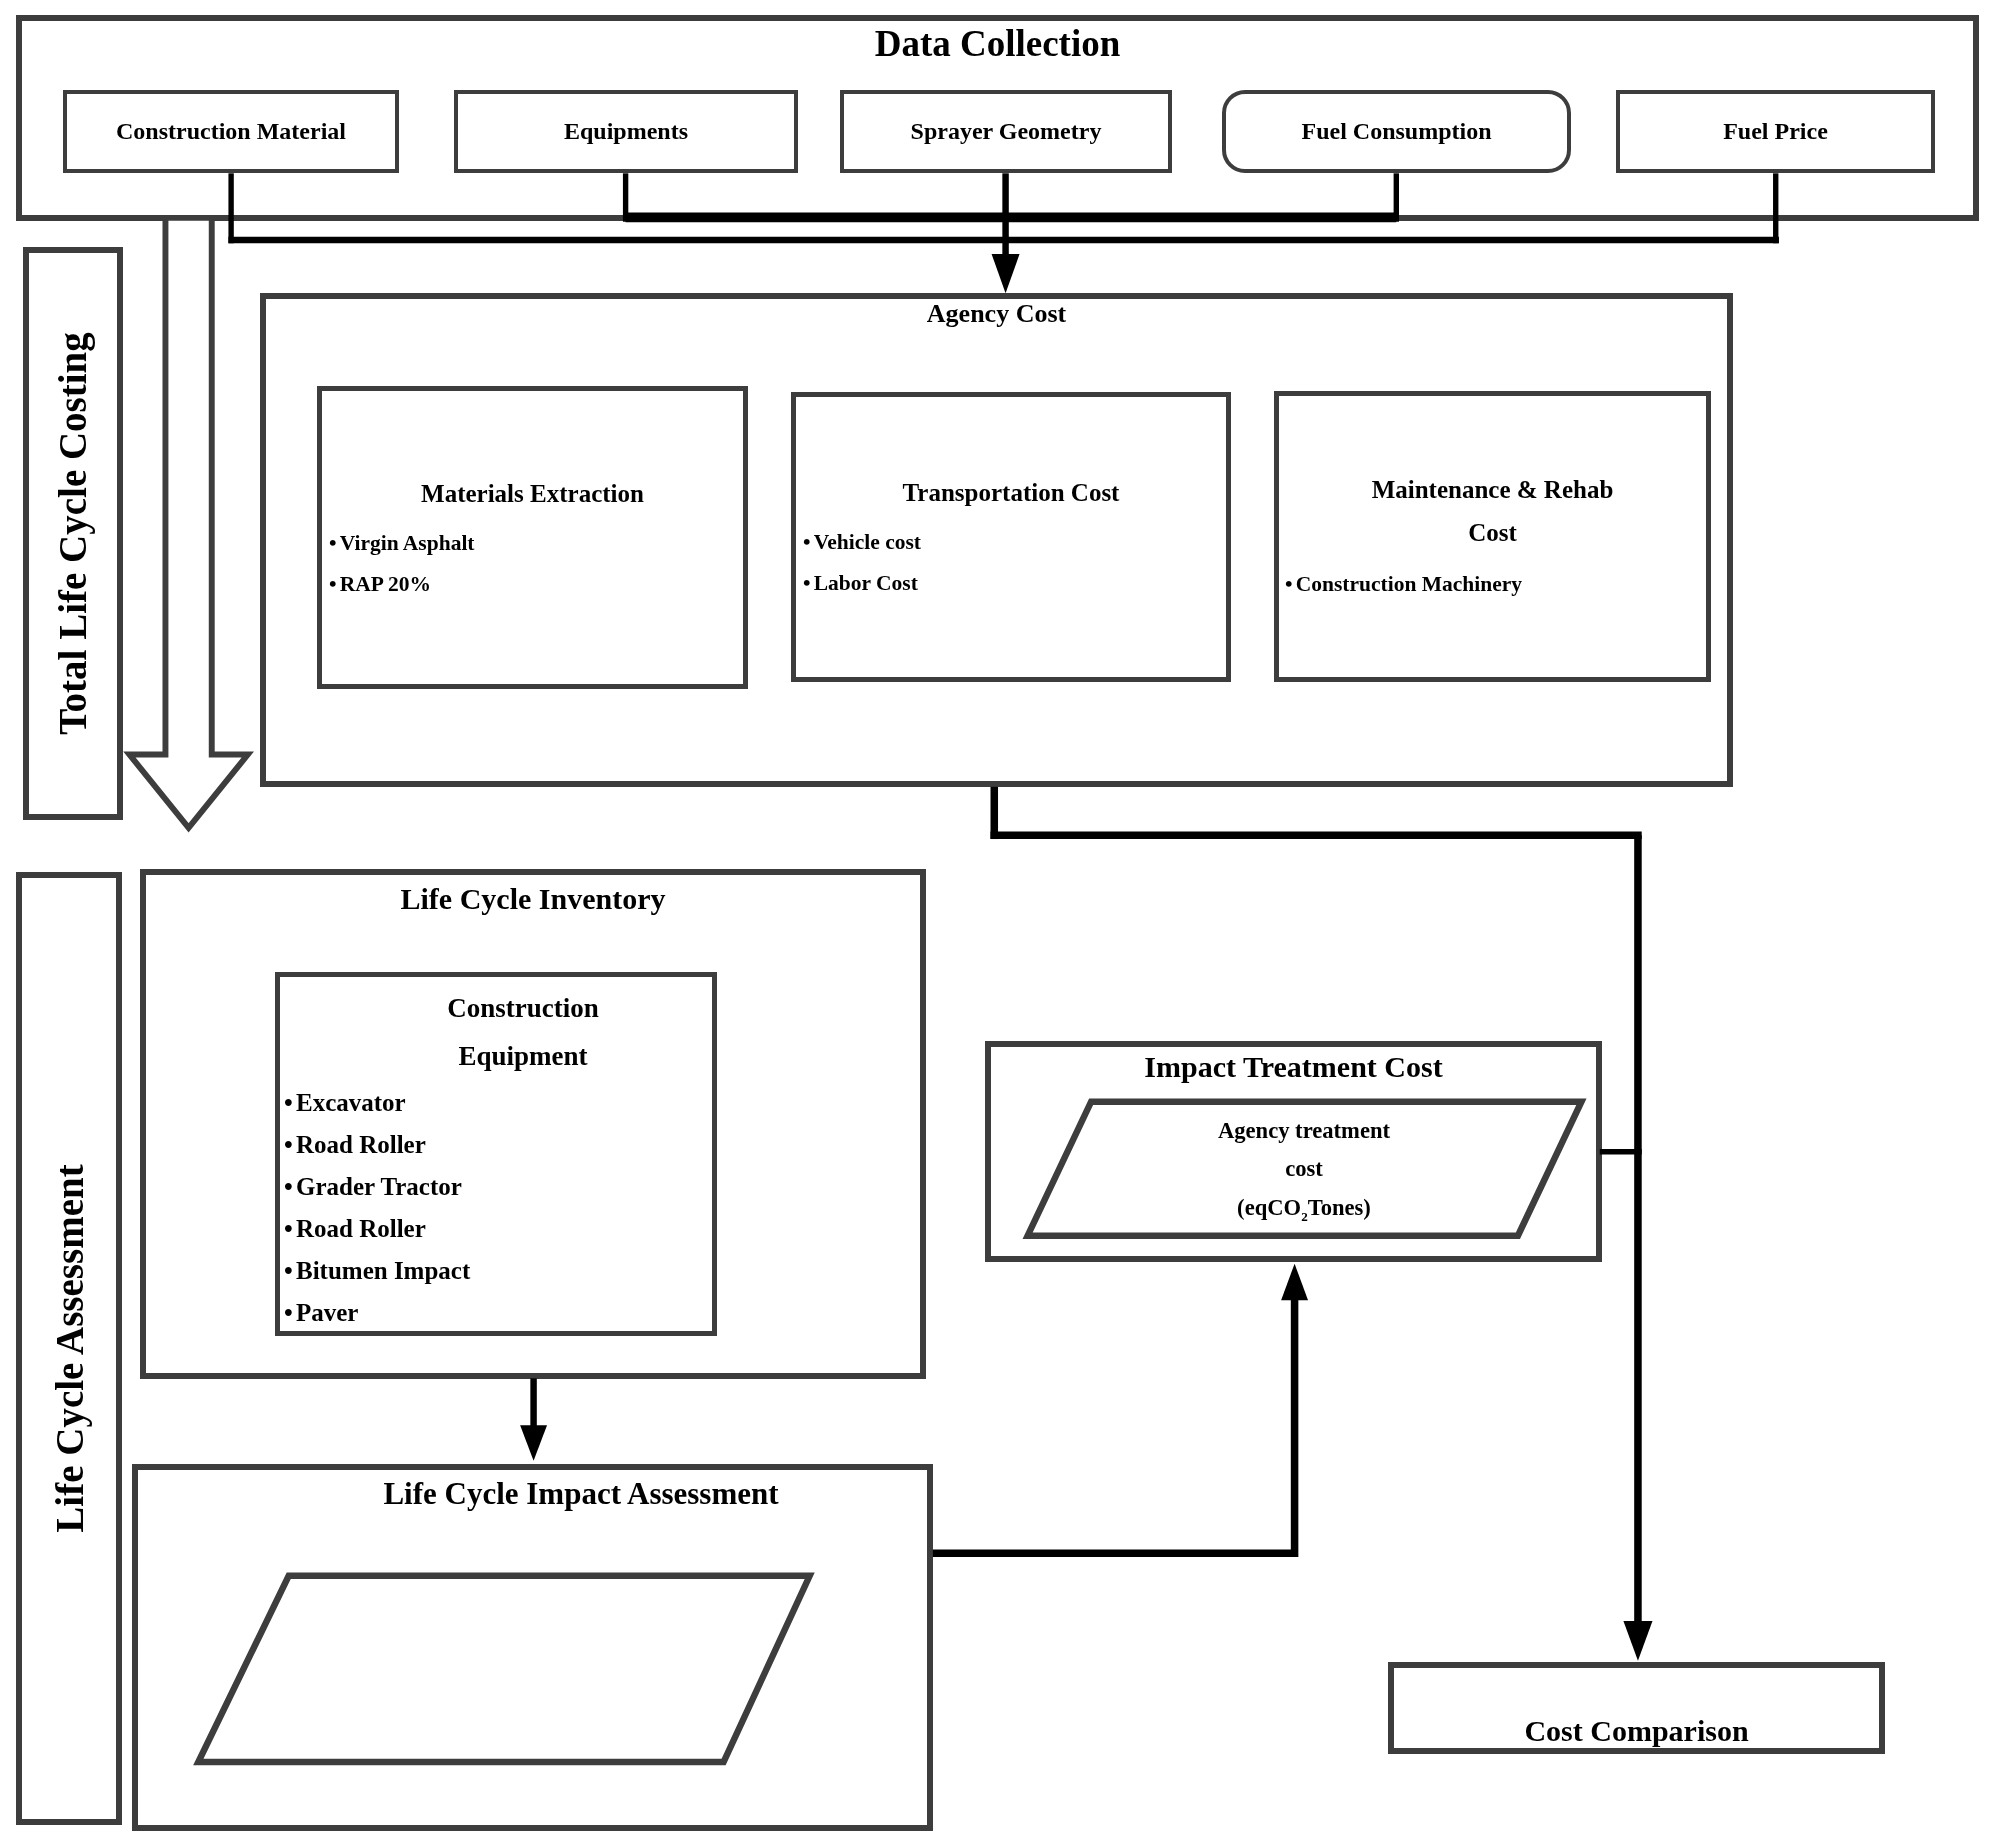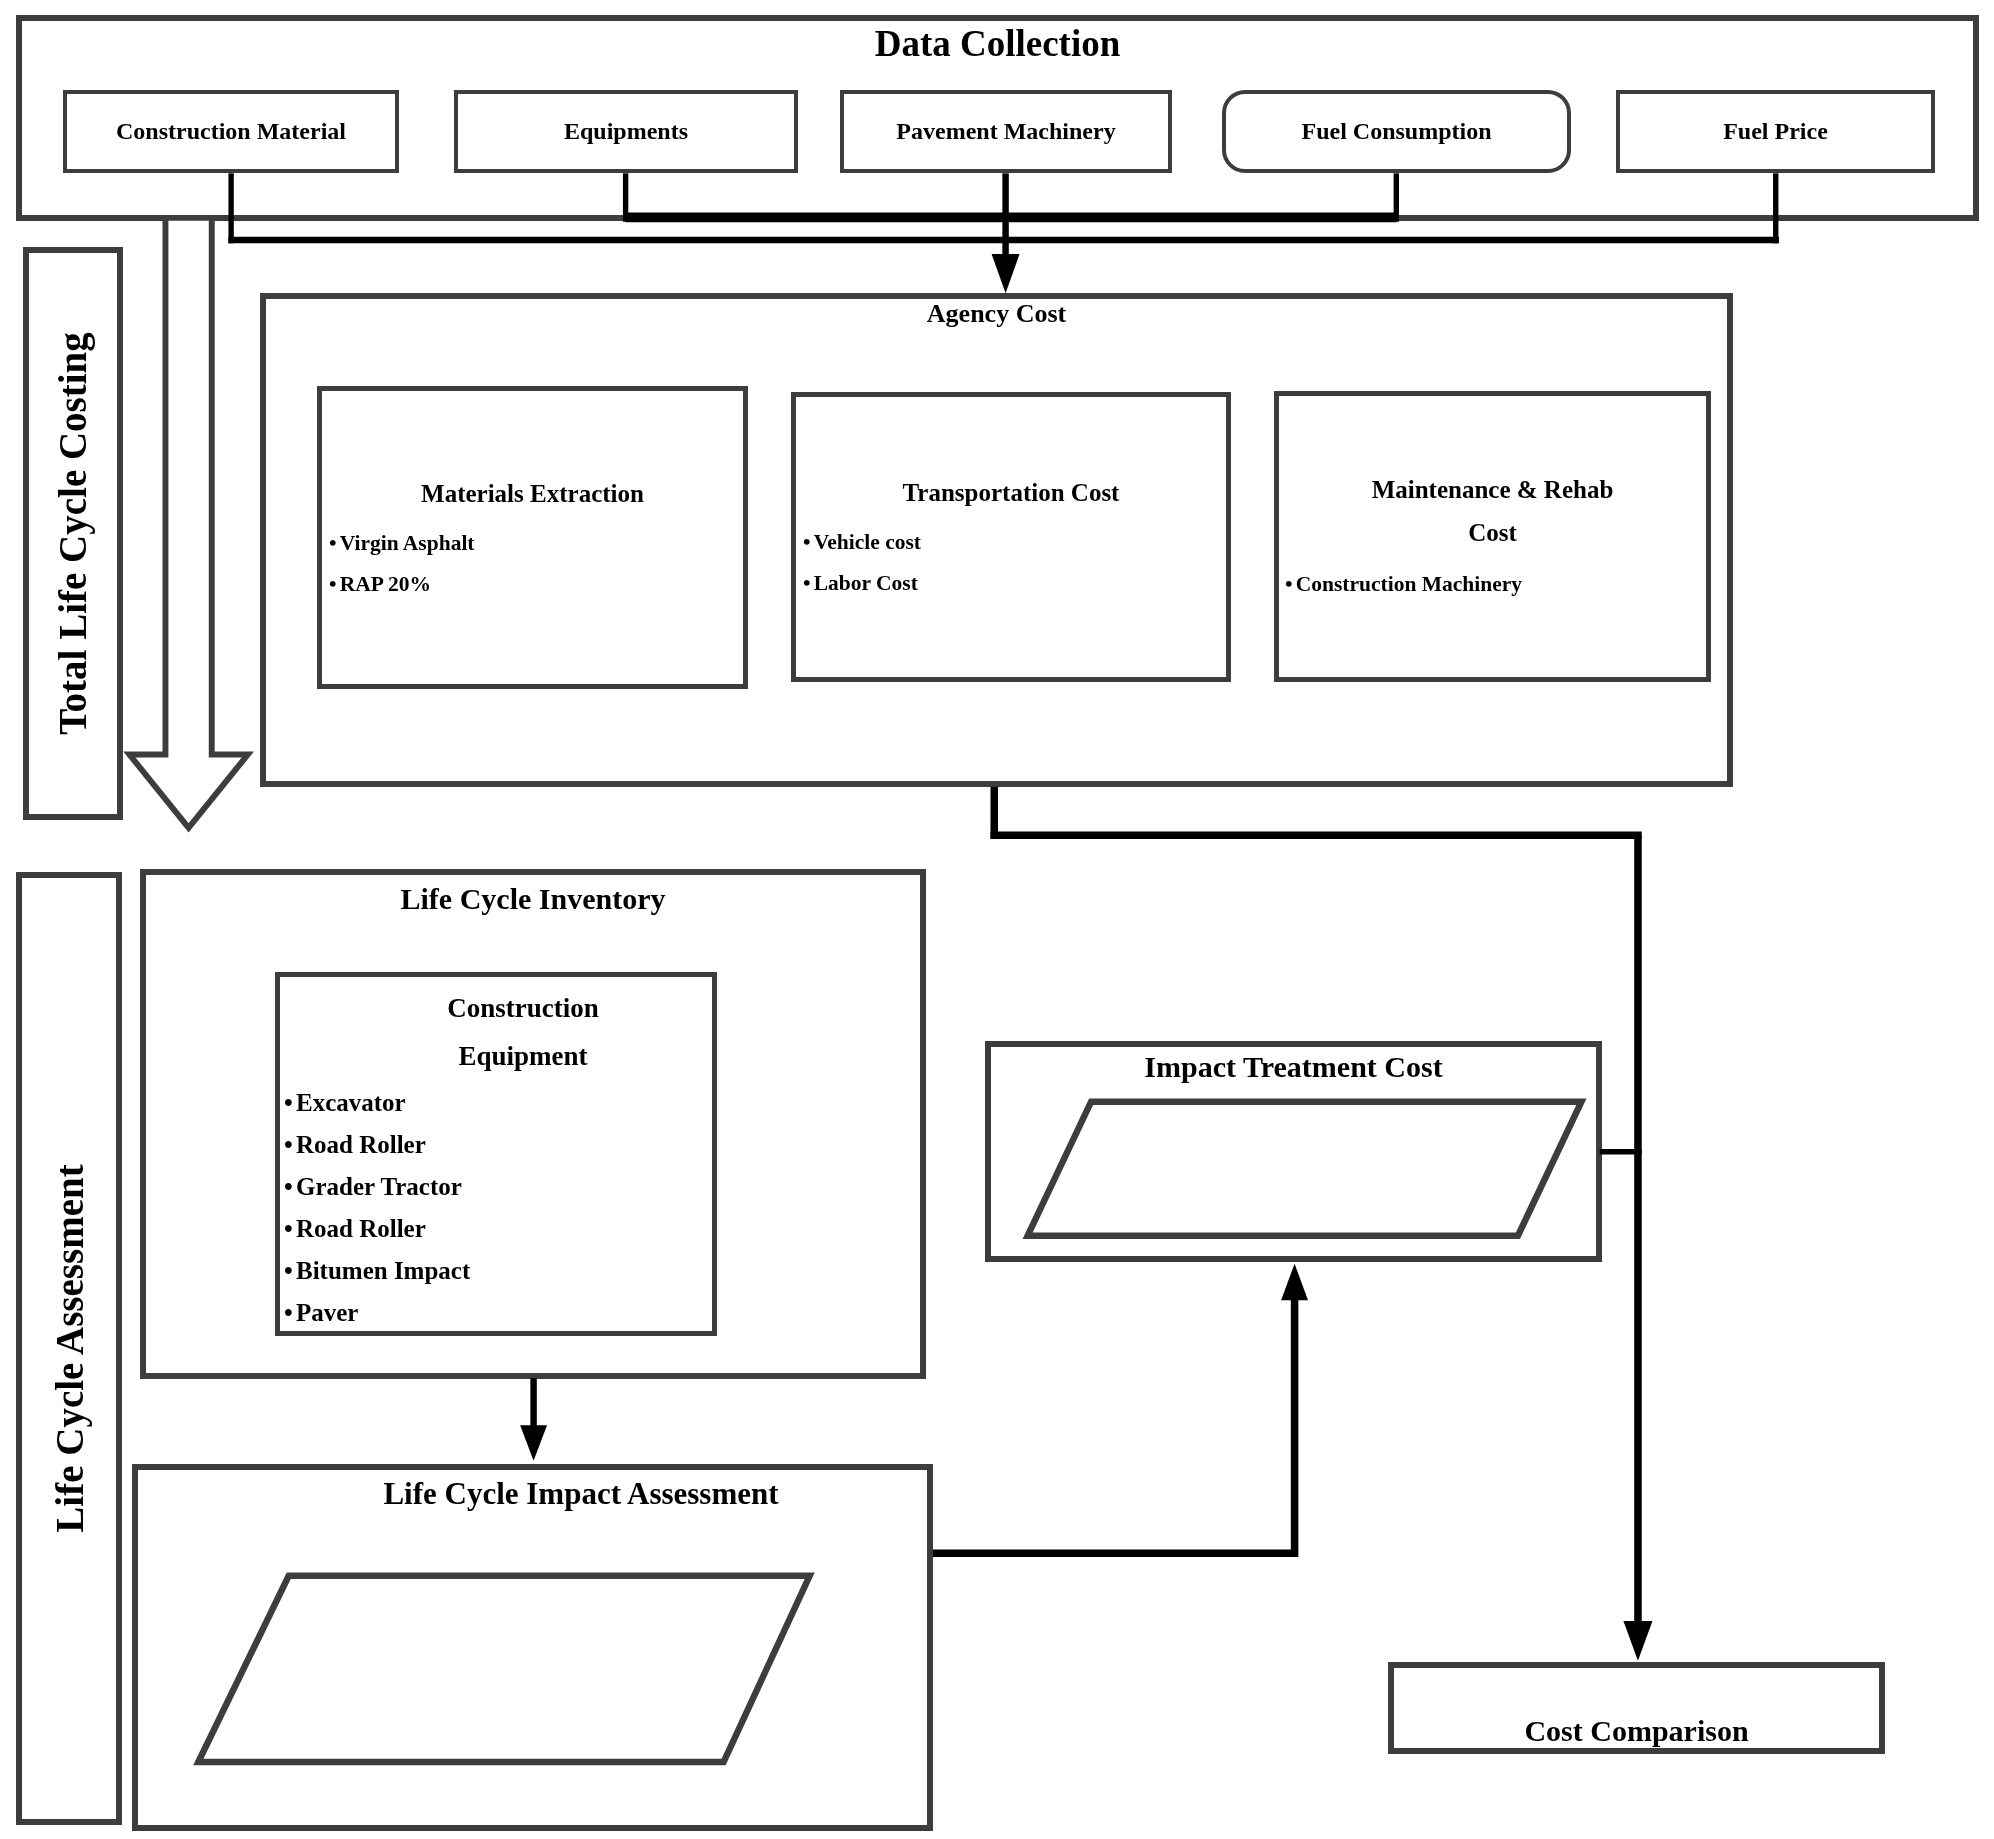--- a/index.html
+++ b/index.html
@@ -77,21 +77,21 @@
   <div class="box" style="left:16px; top:15px; width:1963px; height:206px;"></div>
   <div class="txt" style="left:16px; top:22.6px; width:1963px; font-size:37px;">Data Collection</div>
 
   <div class="topbox" style="left:63px; top:90px; width:336px; height:83px;">
     <span>Construction Material</span>
   </div>
   <div class="topbox" style="left:454px; top:90px; width:344px; height:83px;">
     <span>Equipments</span>
   </div>
   <div class="topbox" style="left:840px; top:90px; width:332px; height:83px;">
-    <span>Pavement Machinery</span>
+    <span>Sprayer Geometry</span>
   </div>
   <div class="topbox" style="left:1222px; top:90px; width:349px; height:83px;border-radius:23px;">
     <span>Fuel Consumption</span>
   </div>
   <div class="topbox" style="left:1616px; top:90px; width:319px; height:83px;">
     <span>Fuel Price</span>
   </div>
 
   <div class="box vbox" style="left:22.6px; top:247px; width:100px; height:573px;">
     <span class="vtext">Total Life Cycle Costing</span>
@@ -139,20 +139,27 @@
     <div class="bullet">Excavator</div>
     <div class="bullet">Road Roller</div>
     <div class="bullet">Grader Tractor</div>
     <div class="bullet">Road Roller</div>
     <div class="bullet">Bitumen Impact</div>
     <div class="bullet">Paver</div>
   </div>
 
   <div class="box" style="left:985px; top:1041px; width:617px; height:221px;"></div>
   <div class="txt" style="left:985px; top:1050px; width:617px; font-size:30px;">Impact Treatment Cost</div>
+  <div class="txt" style="left:1059px; top:1112px; width:490px; font-size:22.6px; line-height:1.7;">
+    <div>Agency treatment</div>
+    <div>cost</div>
+    <div>
+      <span>(eqCO</span><sub class="small">2</sub><span>Tones)</span>
+    </div>
+  </div>
 
   <div class="box" style="left:132px; top:1464px; width:801px; height:367px;"></div>
   <div class="txt" style="left:132px; top:1476px; width:898px; font-size:31px;">Life Cycle Impact Assessment</div>
 
   <div class="box flexcenter" style="left:1388px; top:1662px; width:497px; height:92px; font-size:30px;">
     <span>Cost Comparison</span>
   </div>
 
   <svg id="connectors" width="1995" height="1839" viewBox="0 0 3706 3417">
 

